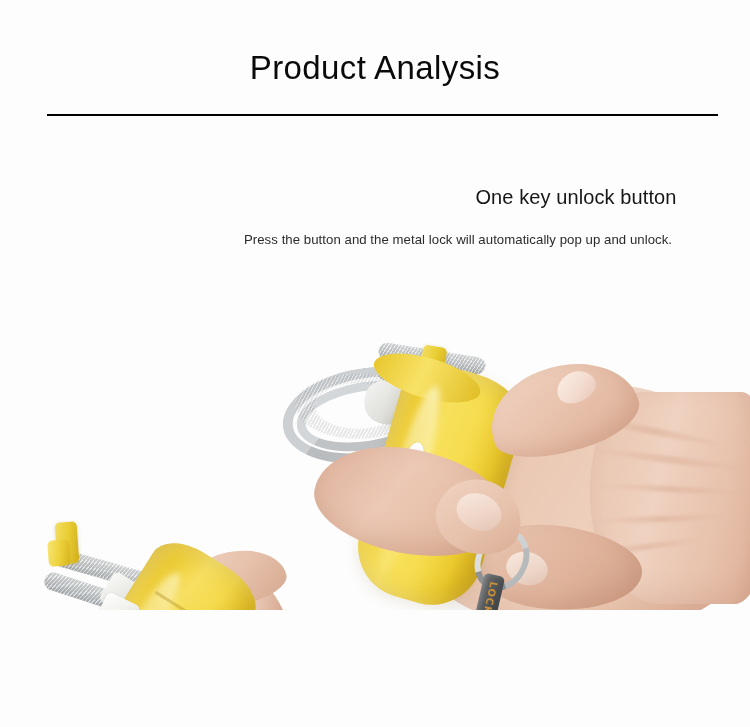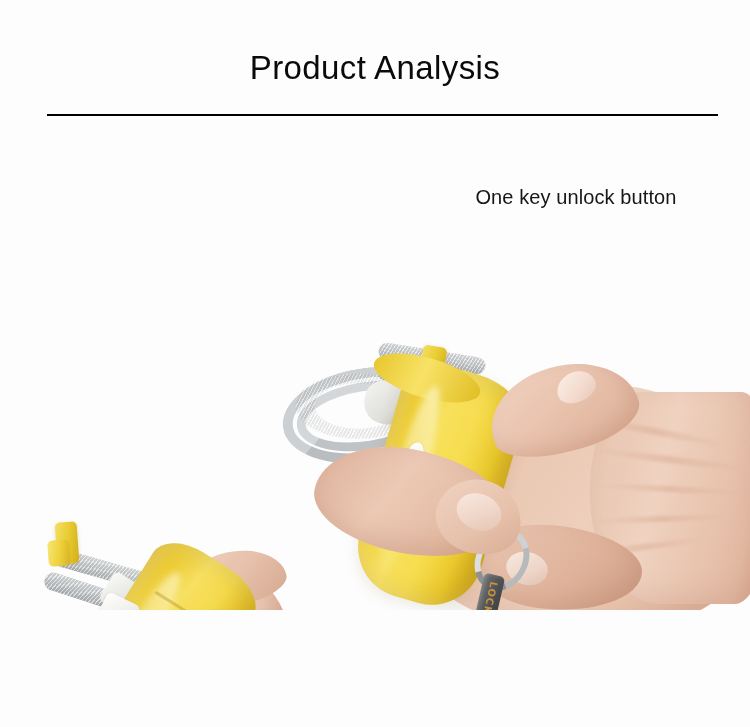--- a/index.html
+++ b/index.html
@@ -634,20 +634,21 @@
 </style>
 </head>
 <body>
 
 <div class="page">
 
   <div class="page-title">Product Analysis</div>
   <div class="title-rule"></div>
 
   <div class="callout-heading">One key unlock button</div>
+  <div class="callout-body">Press the button and the metal lock will automatically pop up and unlock.</div>
 
   <div class="photo-stage">
 
     <div class="main-photo">
 
       <div class="soft-shadow" style="left:180px; top:250px; width:210px; height:54px;"></div>
 
       <div class="hand-mass"></div>
       <div class="wrist"></div>
       <div class="tendon t1"></div>

